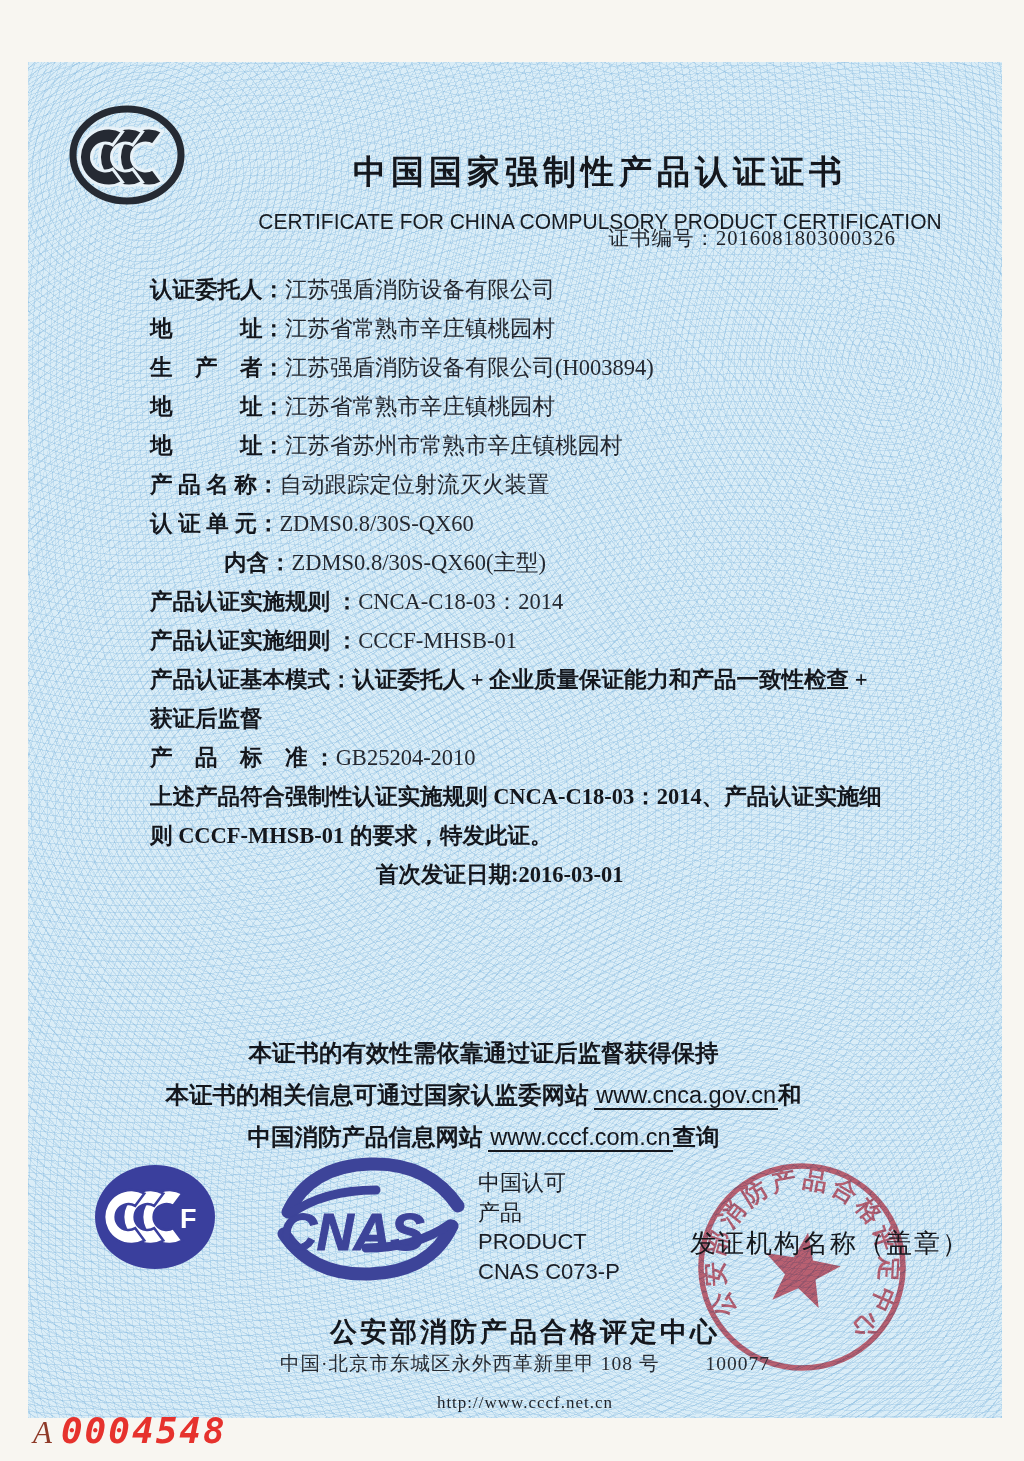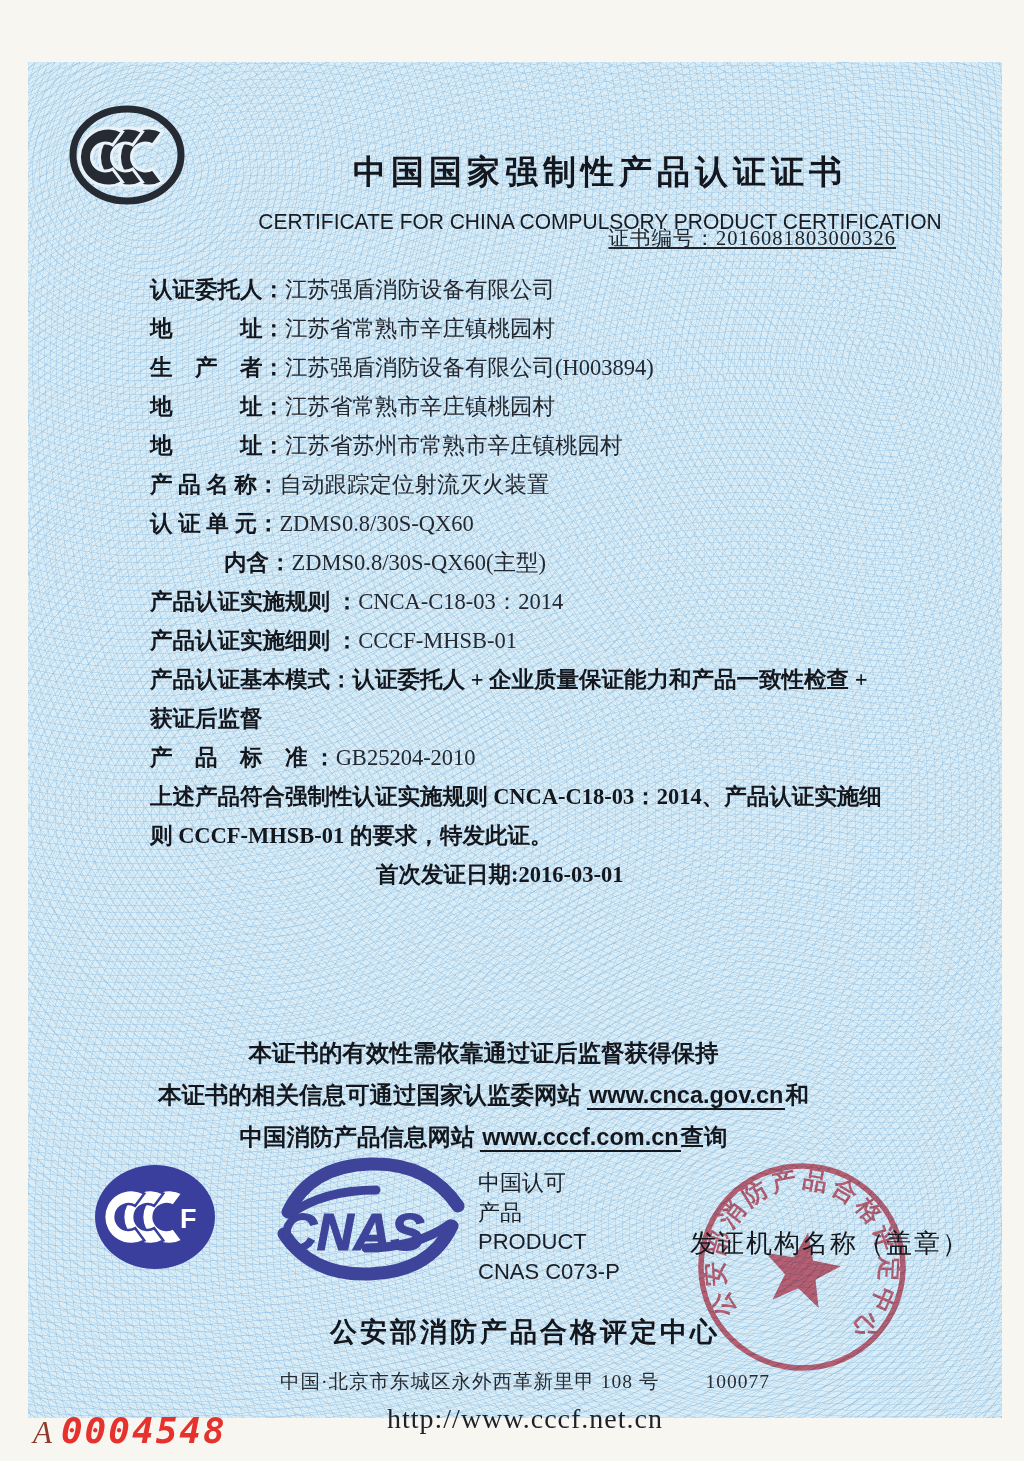--- a/index.html
+++ b/index.html
@@ -25,54 +25,54 @@
   .titles { position:absolute; left:182px; top:52px; width:780px; text-align:center;margin-top:36px; }
   .title-cn {
     font-size:33px; font-weight:700; letter-spacing:5px; color:#14171d;
     font-family:"Liberation Serif","DejaVu Serif",serif;
   }
   .title-en {
     margin-top:15px; font-size:21.4px; letter-spacing:0px; color:#181c22;
     font-family:"Liberation Sans","DejaVu Sans",sans-serif;
     transform:scaleX(.98); transform-origin:center;
   }
-  .certno { position:absolute; right:106px; top:162px; font-size:20.5px; letter-spacing:1px; color:#20242b;text-decoration:underline; }
+  .certno { position:absolute; right:106px; top:162px; font-size:20.5px; letter-spacing:1px; color:#20242b; }
 
   .fields { position:absolute; left:122px; top:208px; width:812px; }
   .frow { height:39px; line-height:39px; font-size:22.5px; white-space:nowrap; }
   .frow .lbl { font-weight:700; color:#14171d; }
   .frow .val { font-weight:400; color:#242830; }
   .frow.vb .val { font-weight:700; color:#14171d; }
   .frow.ind8  { padding-left:74px; }
   .frow.ind16 { padding-left:226px; }
   .frow.dates .val { margin-left:34px; }
 
   .notes { position:absolute; left:0; top:970px; width:911px; text-align:center; }
   .notes div { line-height:42px; font-size:23.5px; font-weight:700; color:#14171d; white-space:nowrap; }
-  .notes .ulink { font-family:"Liberation Sans","DejaVu Sans",sans-serif; font-weight:700;
+  .notes .ulink { font-family:"Liberation Sans","DejaVu Sans",sans-serif; font-weight:400;
                   border-bottom:2px solid #14171d; padding:0 2px; }
 
   .cccf-logo { position:absolute; left:64px;  top:1100px; }
   .cnas-logo { position:absolute; left:244px; top:1094px; }
   .accred { position:absolute; left:450px; top:1106px;
             font-family:"Liberation Sans","DejaVu Sans",sans-serif; }
   .accred div { font-size:22px; line-height:29.5px; color:#1a1e26; white-space:nowrap; }
 
   .stamp { position:absolute; left:658px; top:1089px; opacity:.84; mix-blend-mode:multiply; }
   .issuer-label {
     position:absolute; left:662px; top:1164px; z-index:5;
     font-size:26px; letter-spacing:2px; color:#15181d; font-weight:500;
     font-family:Liberation Serif, serif; white-space:nowrap;
   }
 
   .footer { position:absolute; left:0; top:1252px; width:994px; text-align:center; }
   .footer-name { font-size:27px; font-weight:700; letter-spacing:3px; color:#14171d; }
-  .footer-addr { margin-top:18px; font-size:19.5px; color:#272b32; letter-spacing:1px; }
+  .footer-addr { font-size:19.5px; color:#272b32; letter-spacing:1px; }
   .footer-addr .postcode { margin-left:46px; }
-  .footer-url  { margin-top:8px; font-size:28px; color:#1d2128; letter-spacing:1px; }
+  .footer-url  { margin-top:16px; font-size:17px; color:#1d2128; letter-spacing:1px; }
 
   .serial { position:absolute; left:33px; top:1410px; white-space:nowrap;font-style:italic; }
   .serial-a { font-family:"Liberation Serif",serif; font-size:31px; color:#8f3a28; }
   .serial-n { font-family:"DejaVu Sans Mono",monospace; font-weight:700; font-size:36px;
               color:#e6322d; letter-spacing:2px; margin-left:9px; }
 </style>
 </head>
 <body>
 
 <div class="cert">

